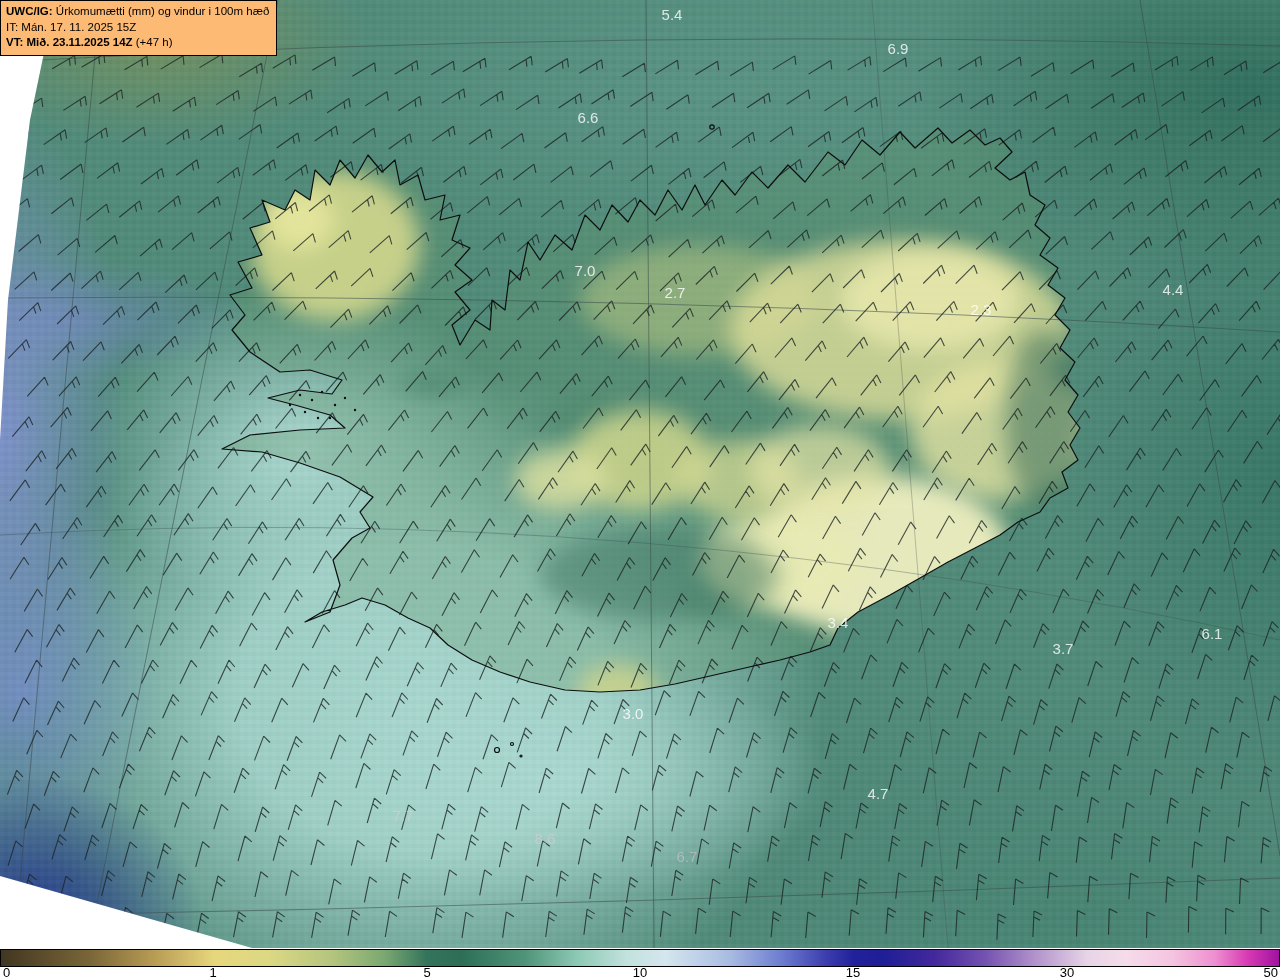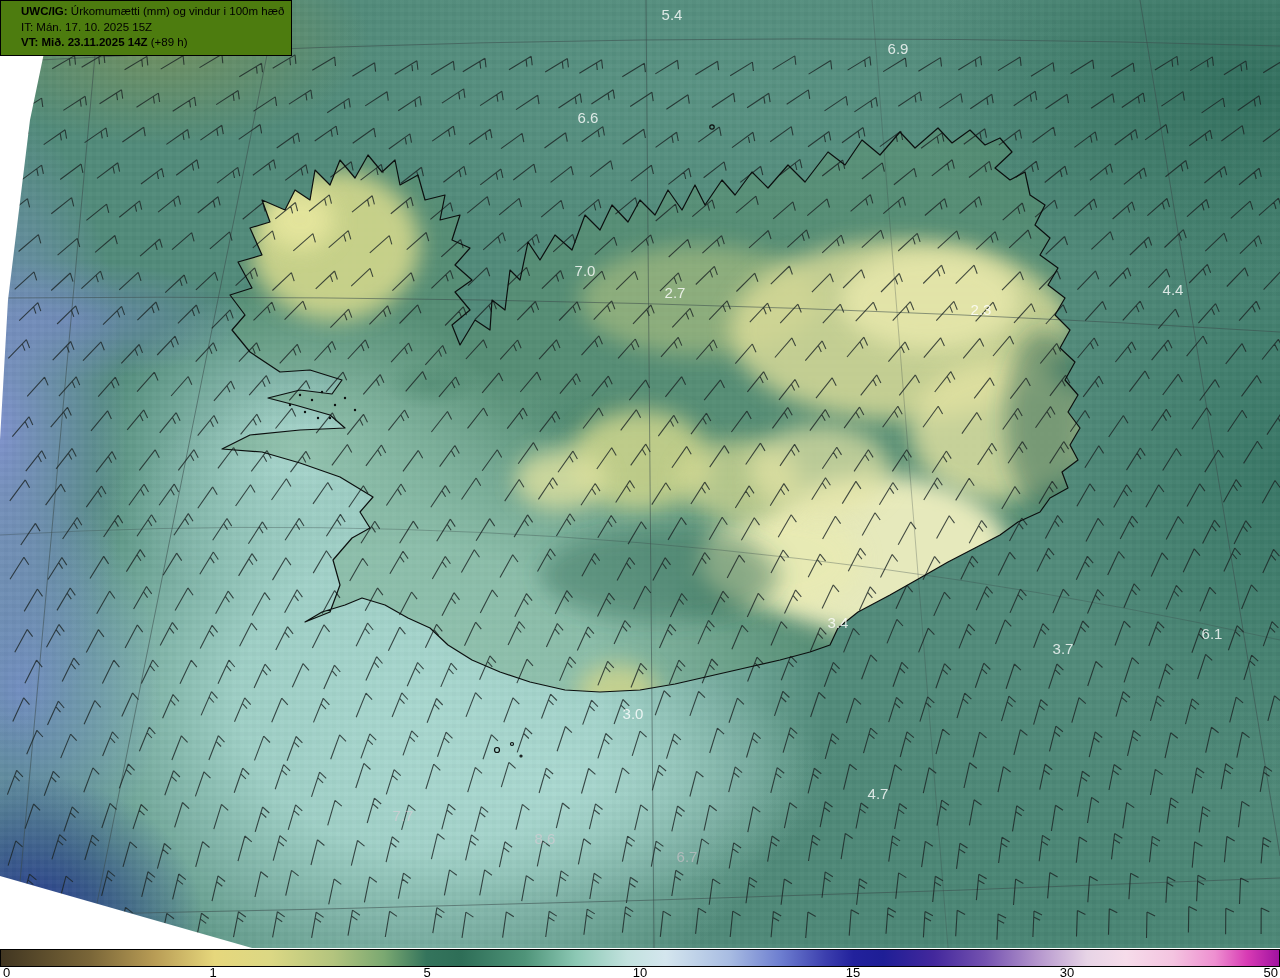--- a/index.html
+++ b/index.html
@@ -23,22 +23,22 @@
       radial-gradient(420px 260px at 1250px 90px, rgba(40,102,85,.75) 0%, rgba(40,102,85,0) 80%),
       radial-gradient(280px 420px at 1280px 470px,rgba(44,108,92,.65) 0%, rgba(44,108,92,0) 80%),
       radial-gradient(500px 300px at 1080px 920px,rgba(66,128,110,.60) 0%, rgba(66,128,110,0) 80%),
       radial-gradient(500px 200px at 700px 90px,  rgba(95,152,137,.60) 0%, rgba(95,152,137,0) 80%),
       linear-gradient(#518b7a,#518b7a);}
   .field::after{content:"";position:absolute;inset:0;opacity:.45;
       background:repeating-linear-gradient(0deg, rgba(255,255,255,.035) 0 4px, rgba(0,0,0,.03) 4px 8px),
                  repeating-linear-gradient(90deg, rgba(255,255,255,.03) 0 4px, rgba(0,0,0,.025) 4px 8px);}
   svg.overlay{position:absolute;left:0;top:0;}
   
-  .titlebox{position:absolute;left:0;top:0;background:#4d7c0f;border:1px solid #000;
-     padding:3px 7px 4px 20px;font-size:11.5px;line-height:1.35;color:#000;white-space:nowrap;z-index:5;}
+  .titlebox{position:absolute;left:0;top:0;background:#fdba74;border:1px solid #000;
+     padding:3px 7px 4px 5px;font-size:11.5px;line-height:1.35;color:#000;white-space:nowrap;z-index:5;}
   .titlebox b{font-weight:bold;}
   
   .colorbar{position:absolute;left:0;top:948px;width:1280px;height:30px;background:#fff;z-index:6;}
   .cb-grad{position:absolute;left:0;top:1px;width:1278px;height:16px;border:1px solid #000;}
   .cb-labels{position:absolute;left:0;top:17px;width:1280px;height:13px;font-size:13px;color:#000;}
   .cb-tick{position:absolute;top:0;transform:translateX(-50%);}
   .cb-tick.first{transform:none;}
   .cb-tick.last{transform:translateX(-100%);}
 </style>
 </head>
@@ -124,22 +124,22 @@
           <text x="633" y="719" text-anchor="middle" fill="rgba(255,255,255,0.8)">3.0</text>
           <text x="878" y="799" text-anchor="middle" fill="rgba(255,255,255,0.8)">4.7</text>
           <text x="403" y="821" text-anchor="middle" fill="rgba(240,205,220,0.45)">7.7</text>
           <text x="545" y="844" text-anchor="middle" fill="rgba(240,205,220,0.45)">8.6</text>
           <text x="687" y="862" text-anchor="middle" fill="rgba(240,205,220,0.45)">6.7</text>
         </g>
       </svg>
 
     <div class="titlebox">
       <div><b>UWC/IG:</b><span> Úrkomumætti (mm) og vindur i 100m hæð</span></div>
-      <div>IT: Mán. 17. 10. 2025 15Z</div>
-      <div><b>VT: Mið. 23.11.2025 14Z</b><span> (+89 h)</span></div>
+      <div>IT: Mán. 17. 11. 2025 15Z</div>
+      <div><b>VT: Mið. 23.11.2025 14Z</b><span> (+47 h)</span></div>
     </div>
   </div>
 
   <div class="colorbar">
     <div class="cb-grad" id="cbGrad" style="background: linear-gradient(90deg, rgb(65, 54, 33) 0%, rgb(122, 102, 56) 7%, rgb(184, 156, 85) 12%, rgb(230, 215, 124) 16.7%, rgb(220, 216, 132) 21%, rgb(179, 196, 126) 26%, rgb(122, 168, 113) 30%, rgb(52, 116, 92) 33.3%, rgb(46, 110, 87) 36%, rgb(79, 148, 121) 41%, rgb(140, 200, 180) 45%, rgb(194, 226, 222) 49%, rgb(212, 230, 238) 52%, rgb(168, 188, 226) 57%, rgb(109, 126, 208) 61%, rgb(60, 63, 174) 64.5%, rgb(34, 33, 156) 66.7%, rgb(30, 30, 150) 69%, rgb(67, 40, 156) 73%, rgb(116, 82, 176) 77%, rgb(179, 148, 204) 81%, rgb(231, 212, 230) 85%, rgb(246, 220, 234) 88%, rgb(244, 196, 224) 91.7%, rgb(238, 143, 208) 95%, rgb(216, 59, 180) 97.5%, rgb(161, 18, 160) 100%);"></div>
     <div class="cb-labels" id="cbLabels">
         <div class="cb-tick first" style="left: 3px;">0</div>
         <div class="cb-tick" style="left: 213px;">1</div>
         <div class="cb-tick" style="left: 427px;">5</div>
         <div class="cb-tick" style="left: 640px;">10</div>

